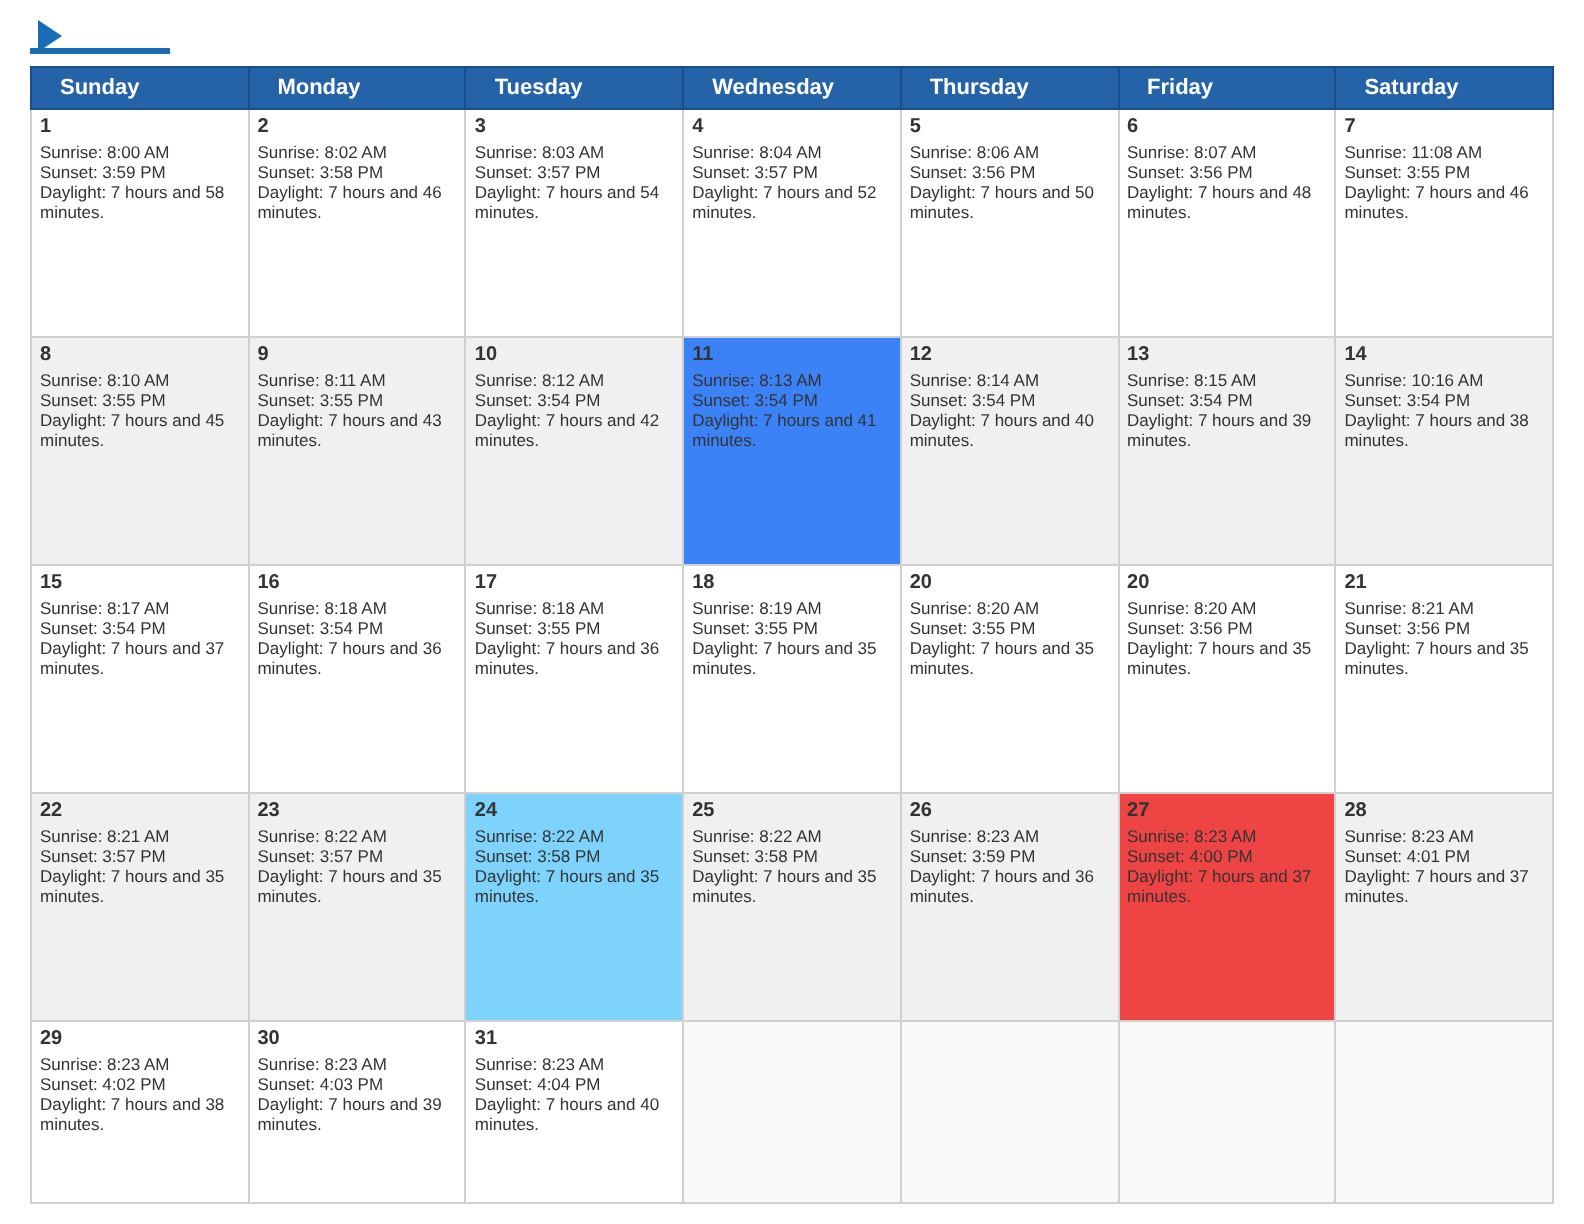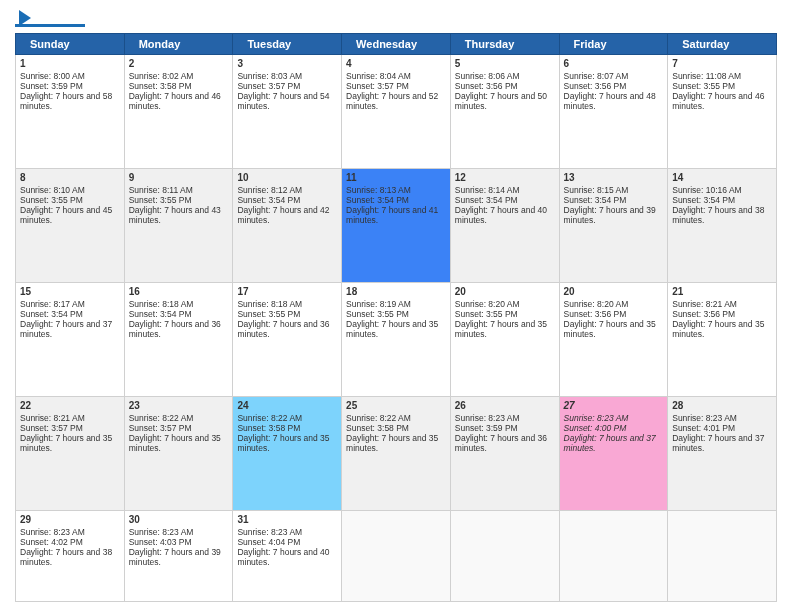--- a/index.html
+++ b/index.html
@@ -151,21 +151,21 @@
           <td><span class="day-num">20</span><span>Sunrise: 8:20 AM</span><br><span>Sunset: 3:55 PM</span><br><span>Daylight: 7 hours and 35 minutes.</span></td>
           <td><span class="day-num">20</span><span>Sunrise: 8:20 AM</span><br><span>Sunset: 3:56 PM</span><br><span>Daylight: 7 hours and 35 minutes.</span></td>
           <td><span class="day-num">21</span><span>Sunrise: 8:21 AM</span><br><span>Sunset: 3:56 PM</span><br><span>Daylight: 7 hours and 35 minutes.</span></td>
         </tr>
         <tr>
           <td style="background: rgb(240, 240, 240);"><span class="day-num">22</span><span>Sunrise: 8:21 AM</span><br><span>Sunset: 3:57 PM</span><br><span>Daylight: 7 hours and 35 minutes.</span></td>
           <td style="background: rgb(240, 240, 240);"><span class="day-num">23</span><span>Sunrise: 8:22 AM</span><br><span>Sunset: 3:57 PM</span><br><span>Daylight: 7 hours and 35 minutes.</span></td>
           <td style="background: #7dd3fc;"><span class="day-num">24</span><span>Sunrise: 8:22 AM</span><br><span>Sunset: 3:58 PM</span><br><span>Daylight: 7 hours and 35 minutes.</span></td>
           <td style="background: rgb(240, 240, 240);"><span class="day-num">25</span><span>Sunrise: 8:22 AM</span><br><span>Sunset: 3:58 PM</span><br><span>Daylight: 7 hours and 35 minutes.</span></td>
           <td style="background: rgb(240, 240, 240); margin-top: 29px;"><span class="day-num">26</span><span>Sunrise: 8:23 AM</span><br><span>Sunset: 3:59 PM</span><br><span>Daylight: 7 hours and 36 minutes.</span></td>
-          <td style="background: #f9a8d4; font-style: italic;"><span class="day-num">27</span><span>Sunrise: 8:23 AM</span><br><span>Sunset: 4:00 PM</span><br><span>Daylight: 7 hours and 37 minutes.</span></td>
+          <td style="background: #ef4444;"><span class="day-num">27</span><span>Sunrise: 8:23 AM</span><br><span>Sunset: 4:00 PM</span><br><span>Daylight: 7 hours and 37 minutes.</span></td>
           <td style="background: rgb(240, 240, 240);"><span class="day-num">28</span><span>Sunrise: 8:23 AM</span><br><span>Sunset: 4:01 PM</span><br><span>Daylight: 7 hours and 37 minutes.</span></td>
         </tr>
         <tr class="last-row">
           <td><span class="day-num">29</span><span>Sunrise: 8:23 AM</span><br><span>Sunset: 4:02 PM</span><br><span>Daylight: 7 hours and 38 minutes.</span></td>
           <td><span class="day-num">30</span><span>Sunrise: 8:23 AM</span><br><span>Sunset: 4:03 PM</span><br><span>Daylight: 7 hours and 39 minutes.</span></td>
           <td><span class="day-num">31</span><span>Sunrise: 8:23 AM</span><br><span>Sunset: 4:04 PM</span><br><span>Daylight: 7 hours and 40 minutes.</span></td>
           <td class="empty-cell" style="background: rgb(245, 245, 245);"></td>
           <td class="empty-cell" style="background: rgb(245, 245, 245);"></td>
           <td class="empty-cell" style="background: rgb(245, 245, 245);"></td>
           <td class="empty-cell" style="background: rgb(245, 245, 245);"></td>

